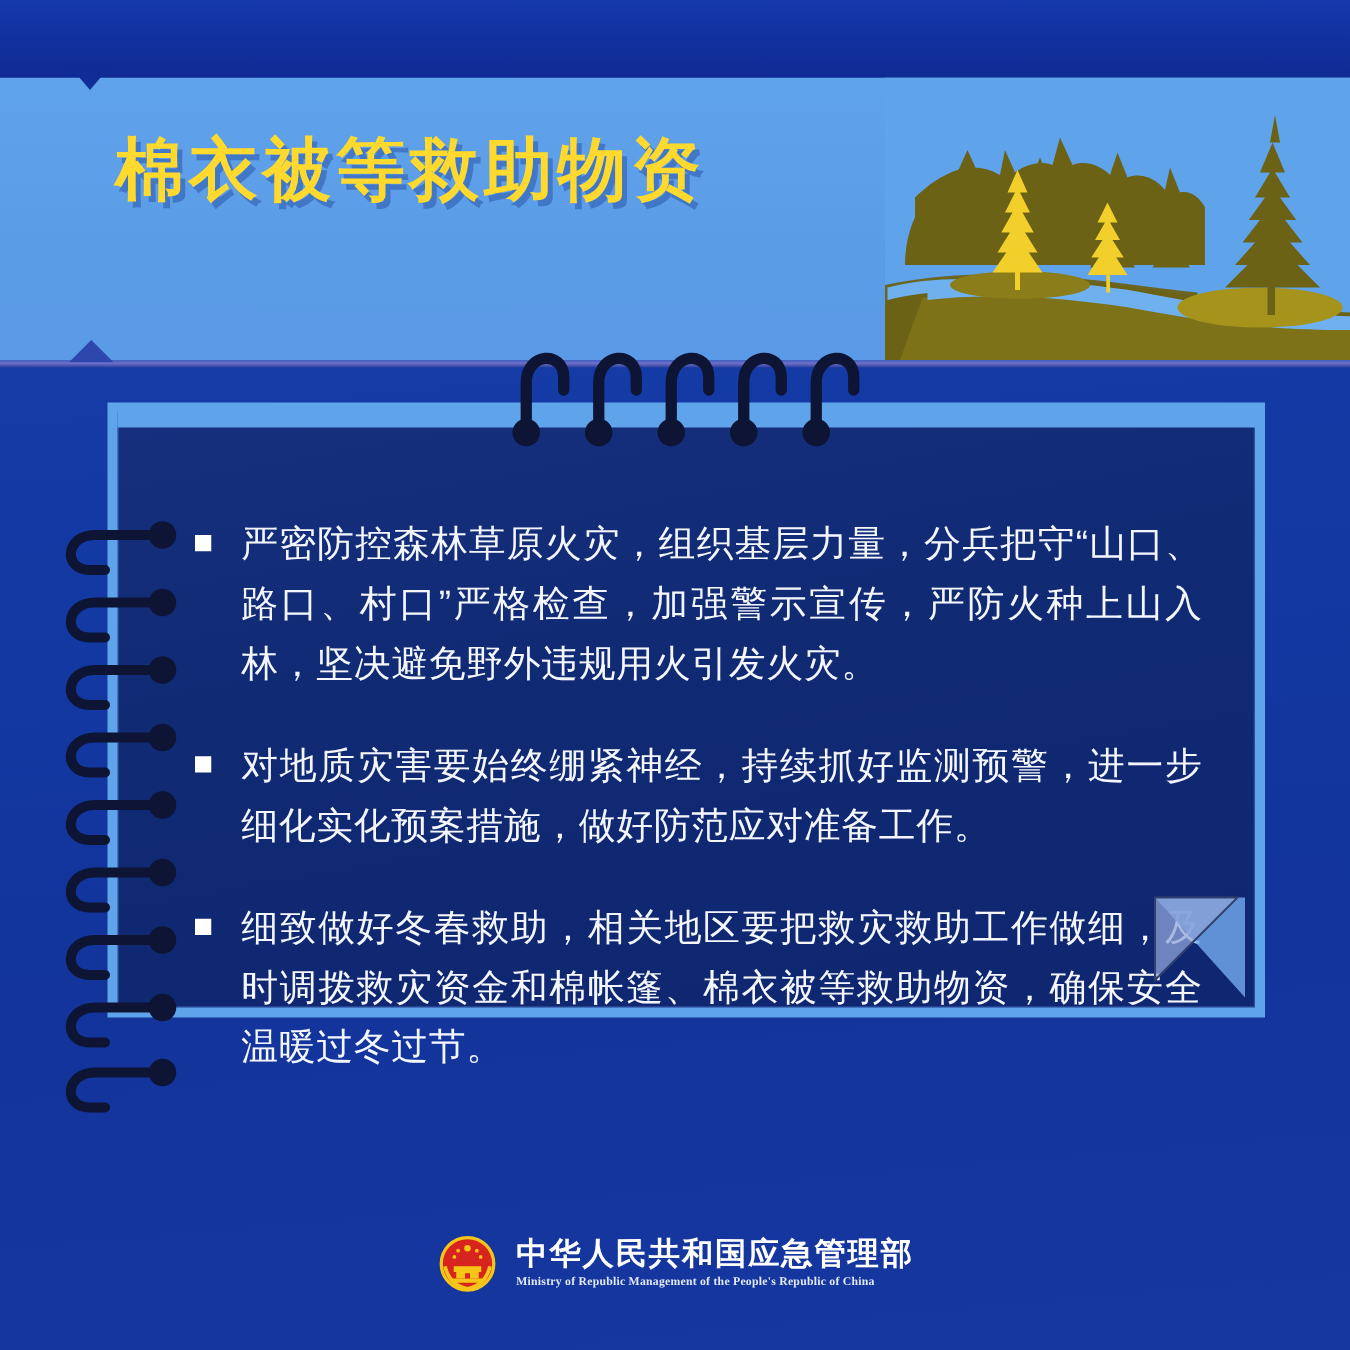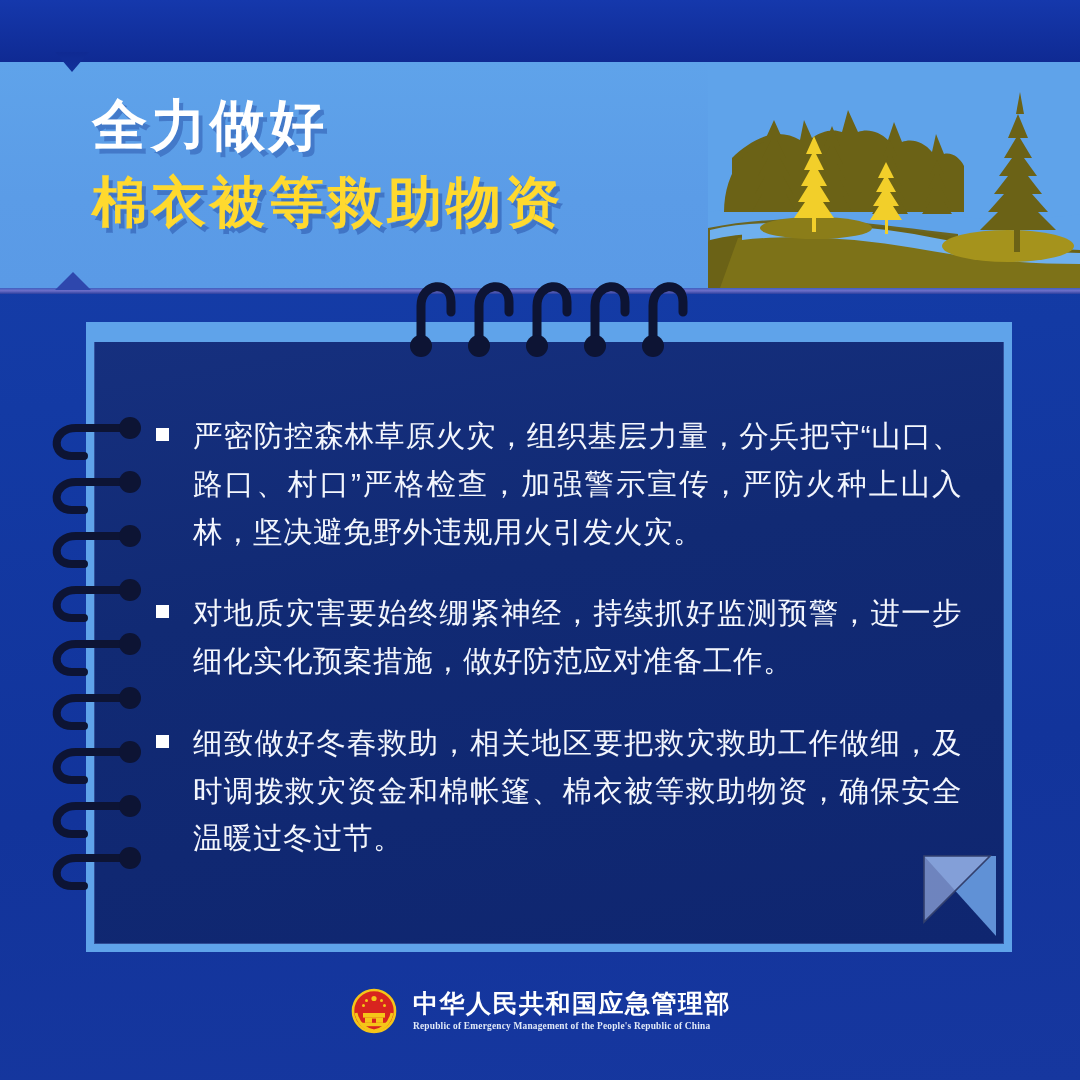--- a/index.html
+++ b/index.html
@@ -75,21 +75,21 @@
   .forest {
     position:absolute; right:0; top:62px;
     width:372px; height:226px;
     z-index:5;
   }
   .forest svg { display:block; width:100%; height:100%; }
 
   
   .card {
     position:absolute; left:86px; top:322px;
-    width:926px; height:630px;
+    width:926px; height:492px;
     background:linear-gradient(170deg,#16307f 0%,#112a74 40%,#0f2670 100%);
     border:8px solid #5fa3ea;
     z-index:3;
   }
   .card-inner-line {
     position:absolute; left:0; top:0; right:0; bottom:0;
     border:1px solid rgba(120,165,235,0.30);
     pointer-events:none;
   }
   
@@ -218,21 +218,20 @@
         <path d="M312,190 L306,190 L306,168 L272,168 L290,150 L280,150 L296,132 L286,132 L300,114 L291,114 L304,96 L296,96 L308,76 L300,76 L310,52 L320,76 L312,76 L324,96 L316,96 L329,114 L320,114 L334,132 L324,132 L340,150 L330,150 L348,168 L312,168 Z" fill="#6b6216"></path>
         <path d="M308,52 L312,30 L316,52 Z" fill="#6b6216"></path>
       </g>
     </svg>
   </div>
 
   <div class="banner-bottom-rule"></div>
   <div class="banner-notch"></div>
 
   <div class="title-block">
-    <div class="title-line title-1">全力做好</div>
     <div class="title-line title-2">棉衣被等救助物资</div>
   </div>
 
   <div class="card-top-strip"></div>
 
   <div class="card">
     <div class="card-inner-line"></div>
 
     <div class="list">
 
@@ -323,17 +322,17 @@
         <circle cx="35.5" cy="19.5" r="1.5" fill="#f5c518"></circle>
 
         <rect x="14" y="27" width="22" height="4.6" fill="#f5c518"></rect>
         <rect x="16" y="31.6" width="18" height="5.2" fill="#f5c518"></rect>
         <rect x="12" y="36.8" width="26" height="3.4" fill="#f5c518"></rect>
         <rect x="23" y="32.6" width="4" height="4.2" fill="#d8241f"></rect>
       </svg>
     </div>
     <div class="footer-text">
       <div class="footer-cn">中华人民共和国应急管理部</div>
-      <div class="footer-en">Republic of Emergency Management of the People's Republic of China</div>
+      <div class="footer-en">Ministry of Republic Management of the People's Republic of China</div>
     </div>
   </div>
 
 </div>
 
 </body></html>

